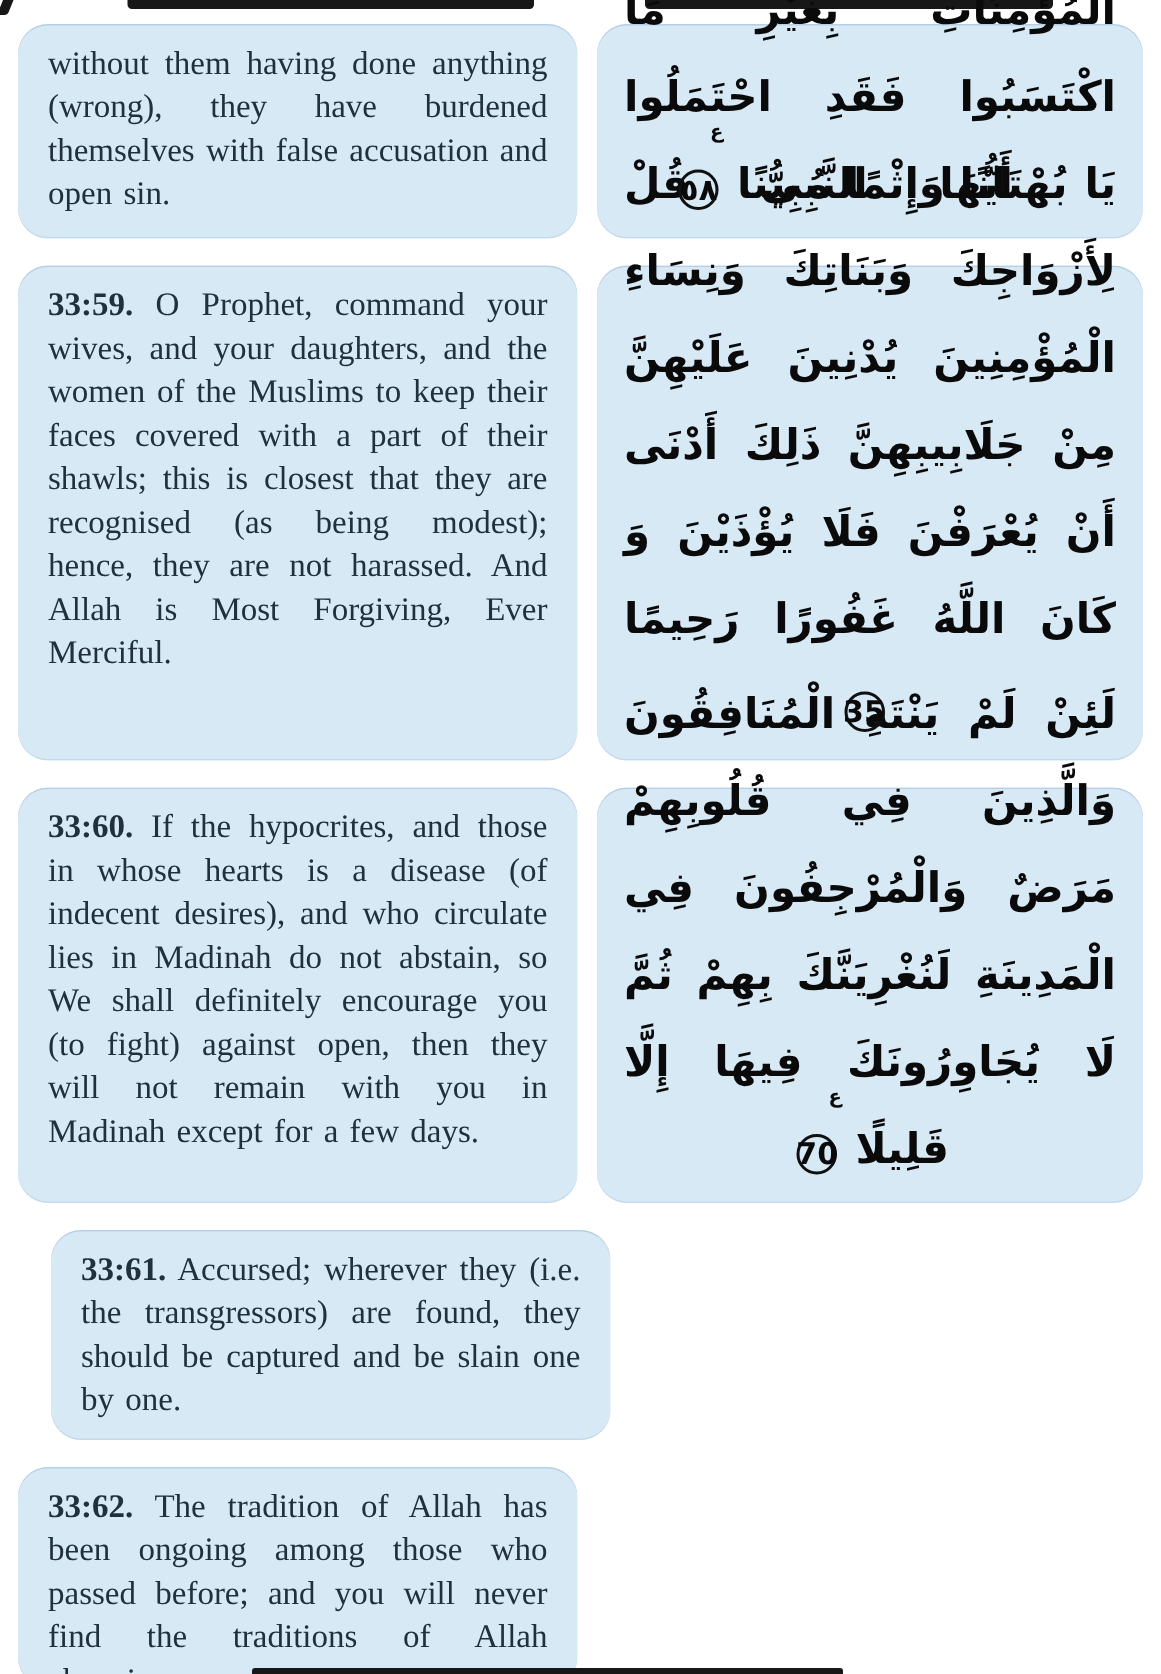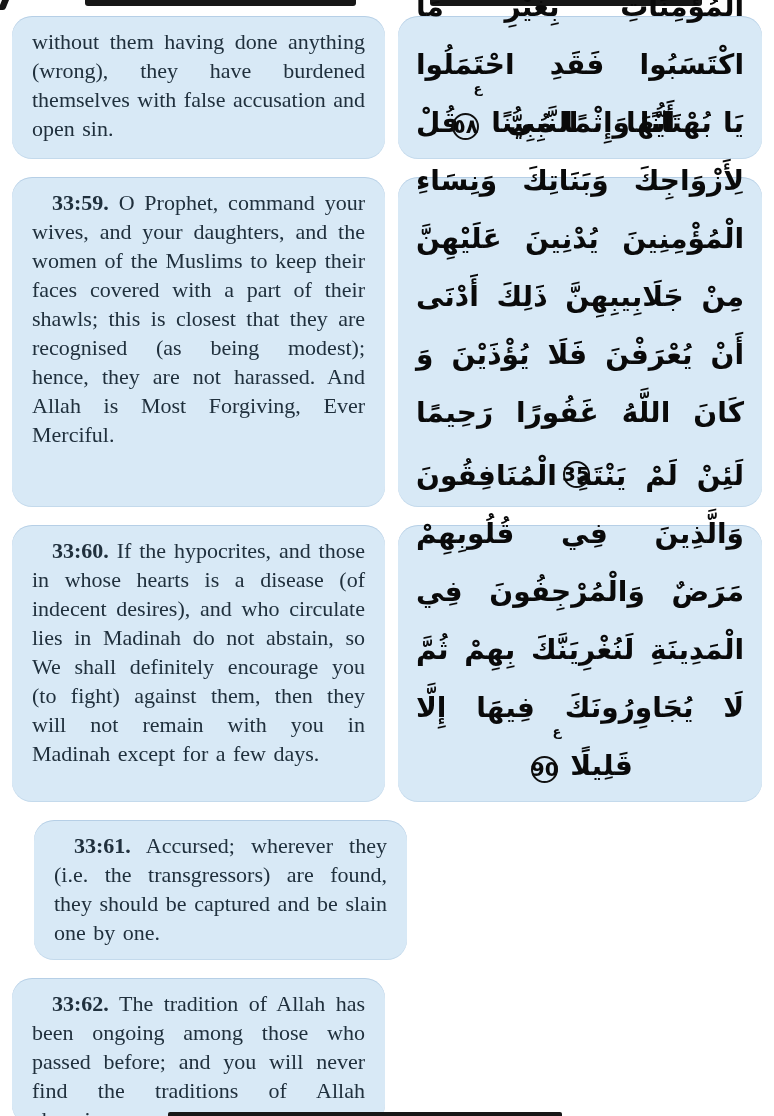--- a/index.html
+++ b/index.html
@@ -30,21 +30,21 @@
   }
   .cell.en { flex:0 0 373px; padding:11px 20px 10px 20px; }
   .cell.ar { flex:1 1 auto; padding:6px 18px; display:flex; align-items:flex-end; }
   .en-text {
     margin:0;
     font-size:22px; line-height:29px;
     color:var(--entext, #20303d);
     text-align:justify; text-align-last:left;
     word-spacing:2px;
   }
-  .vnum { font-weight:bold;margin-left:20px; }
+  .vnum { font-weight:bold; }
   .vnum:empty { display:none; }
   .ar-text {
     margin:0; width:100%;
     direction:rtl;
     font-family:"DejaVu Sans", sans-serif;
     font-weight:bold;
     font-size:28px; line-height:58px;
     color:var(--artext, #0a0a0a);
     text-align:justify; text-align-last:center;
   }
@@ -87,24 +87,24 @@
     <div class="cell en">
       <p class="en-text"><b class="vnum">33:59.</b> <span>O Prophet, command your wives, and your daughters, and the women of the Muslims to keep their faces covered with a part of their shawls; this is closest that they are recognised (as being modest); hence, they are not harassed. And Allah is Most Forgiving, Ever Merciful.</span></p>
     </div>
     <div class="cell ar">
       <p class="ar-text" dir="rtl"><span>يَا أَيُّهَا النَّبِيُّ قُلْ لِأَزْوَاجِكَ وَبَنَاتِكَ وَنِسَاءِ الْمُؤْمِنِينَ يُدْنِينَ عَلَيْهِنَّ مِنْ جَلَابِيبِهِنَّ ذَلِكَ أَدْنَى أَنْ يُعْرَفْنَ فَلَا يُؤْذَيْنَ وَ كَانَ اللَّهُ غَفُورًا رَحِيمًا</span><span class="marker-wrap"><span class="ayah-circle">35</span></span></p>
     </div>
   </section>
 
   <section class="row">
     <div class="cell en">
-      <p class="en-text"><b class="vnum">33:60.</b> <span>If the hypocrites, and those in whose hearts is a disease (of indecent desires), and who circulate lies in Madinah do not abstain, so We shall definitely encourage you (to fight) against them, then they will not remain with you in Madinah except for a few days.</span></p>
+      <p class="en-text"><b class="vnum">33:60.</b> <span>If the hypocrites, and those in whose hearts is a disease (of indecent desires), and who circulate lies in Madinah do not abstain, so We shall definitely encourage you (to fight) against open, then they will not remain with you in Madinah except for a few days.</span></p>
     </div>
     <div class="cell ar">
-      <p class="ar-text" dir="rtl"><span>لَئِنْ لَمْ يَنْتَهِ الْمُنَافِقُونَ وَالَّذِينَ فِي قُلُوبِهِمْ مَرَضٌ وَالْمُرْجِفُونَ فِي الْمَدِينَةِ لَنُغْرِيَنَّكَ بِهِمْ ثُمَّ لَا يُجَاوِرُونَكَ فِيهَا إِلَّا قَلِيلًا</span><span class="marker-wrap"><span class="ruku">ع</span><span class="ayah-circle">90</span></span></p>
+      <p class="ar-text" dir="rtl"><span>لَئِنْ لَمْ يَنْتَهِ الْمُنَافِقُونَ وَالَّذِينَ فِي قُلُوبِهِمْ مَرَضٌ وَالْمُرْجِفُونَ فِي الْمَدِينَةِ لَنُغْرِيَنَّكَ بِهِمْ ثُمَّ لَا يُجَاوِرُونَكَ فِيهَا إِلَّا قَلِيلًا</span><span class="marker-wrap"><span class="ruku">ع</span><span class="ayah-circle">70</span></span></p>
     </div>
   </section>
 
   <section class="row">
     <div class="cell en">
       <p class="en-text"><b class="vnum">33:61.</b> <span>Accursed; wherever they (i.e. the transgressors) are found, they should be captured and be slain one by one.</span></p>
     </div>
   </section>
 
   <section class="row">

